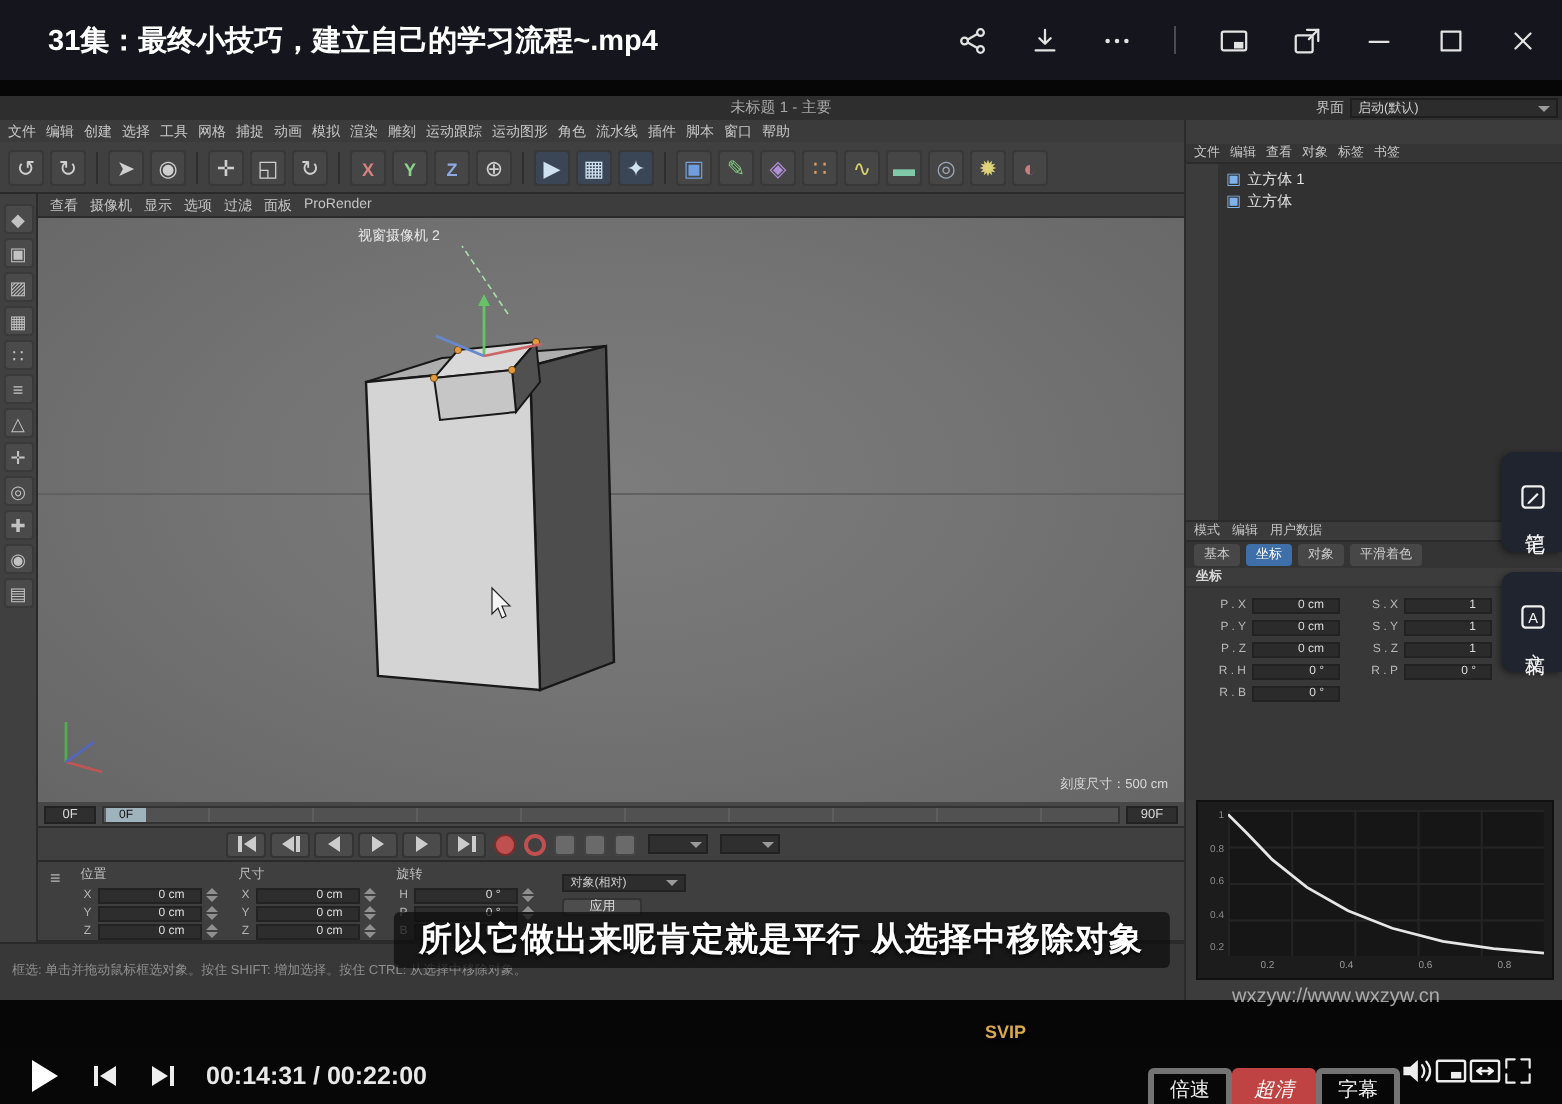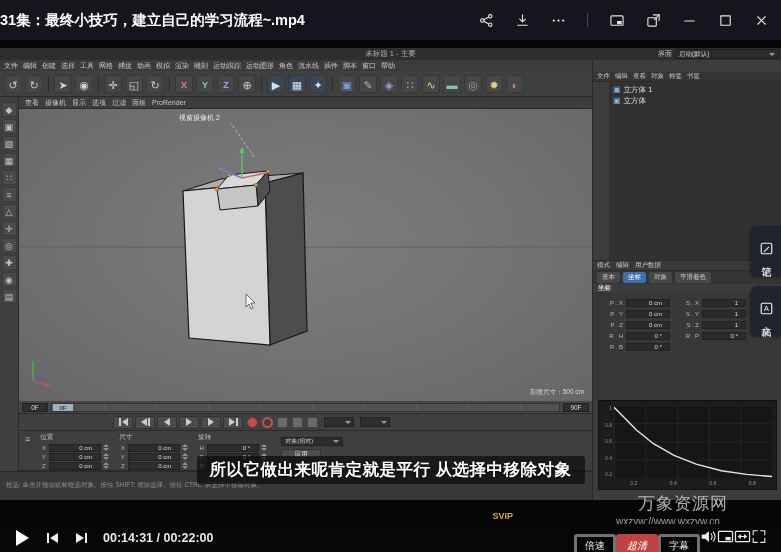--- a/index.html
+++ b/index.html
@@ -1,21 +1,21 @@
 <!DOCTYPE html>
 <html><head>
 <meta charset="utf-8">
 <style>
   html,body{margin:0;padding:0;background:#000;}
   *{box-sizing:border-box;font-family:"Liberation Sans",sans-serif;}
   .stage{position:relative;width:781px;height:552px;overflow:hidden;background:#000;}
 
   
   .titlebar{position:absolute;left:0;top:0;width:781px;height:40px;background:#15151d;display:flex;align-items:center;}
-  .win-title{color:#fff;font-size:14.5px;font-weight:bold;margin-left:0;white-space:nowrap;}
+  .win-title{color:#fff;font-size:14.5px;font-weight:bold;margin-left:24px;white-space:nowrap;}
   .win-icons{position:absolute;right:12px;top:0;height:40px;display:flex;align-items:center;gap:21px;}
   .win-icons svg{display:block;}
   .wi{stroke:#e3e3e3;stroke-width:1.2;fill:none;stroke-linecap:round;stroke-linejoin:round;}
   .vsep{width:1px;height:14px;background:#4a4a55;}
 
   
   .video{position:absolute;left:0;top:40px;width:781px;height:484px;background:#060606;}
   .c4d{position:absolute;left:0;top:8px;width:781px;height:452px;background:#373737;color:#bbb;}
 
   .c4d-titlebar{position:absolute;left:0;top:0;width:781px;height:12px;background:#2e2e2e;text-align:center;font-size:7.5px;color:#a9a9a9;line-height:12px;}
@@ -613,21 +613,20 @@
   <div class="side-btn sb-docs">
     <svg width="13" height="13" viewBox="0 0 16 16">
         <rect x="1.5" y="1.5" width="13" height="13" rx="2" fill="none" stroke="#f0f0f0" stroke-width="1.4"></rect>
         <text x="8" y="11.5" font-size="9" fill="#f0f0f0" text-anchor="middle" font-family="Liberation Sans,sans-serif">A</text>
       </svg>
     <span class="lbl">文稿</span>
   </div>
 
   <div class="subtitle">所以它做出来呢肯定就是平行 从选择中移除对象</div>
   <div class="watermark">
-    <div class="wm1">万象资源网</div>
     <div class="wm2">wxzyw://www.wxzyw.cn</div>
   </div>
 
   <div class="controlbar">
     <div class="play-btn"></div>
     <div class="skip">
         <i class="bar"></i>
         <i class="tri-l"></i>
       </div>
     <div class="skip">

